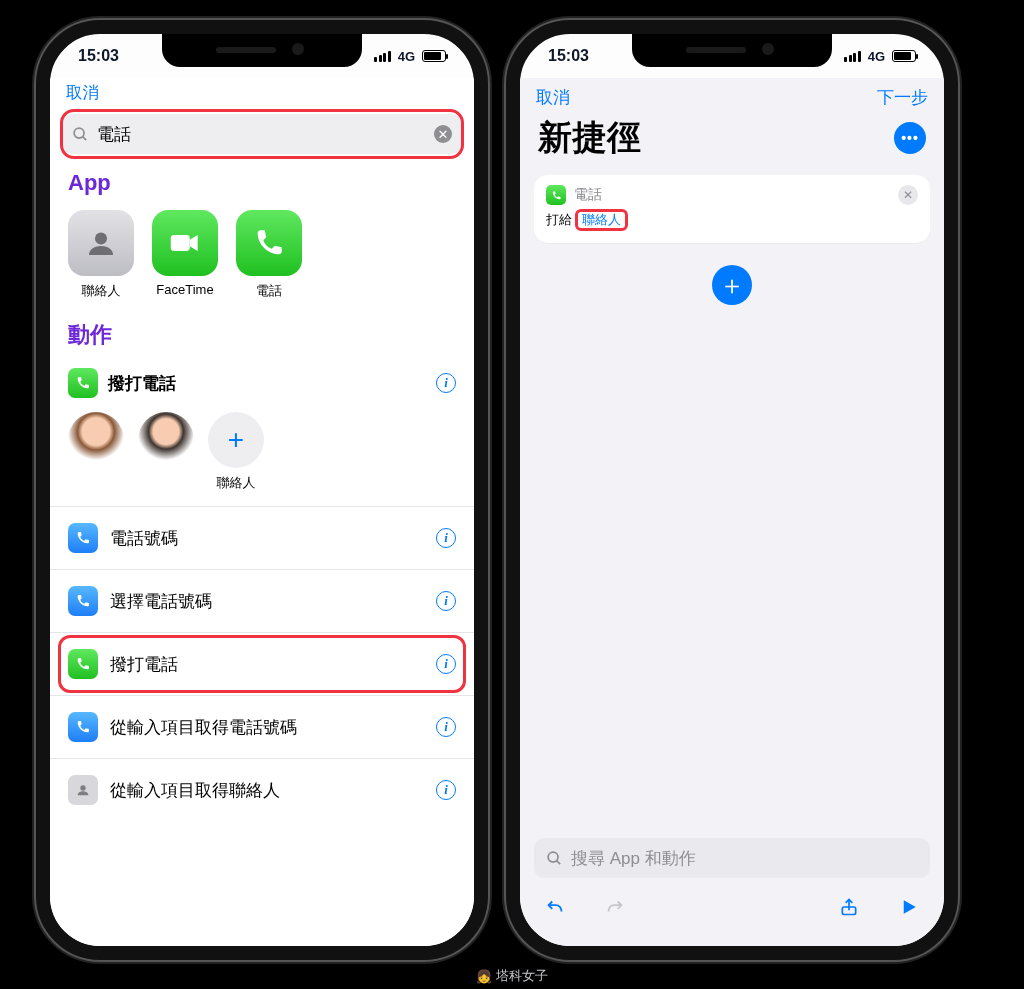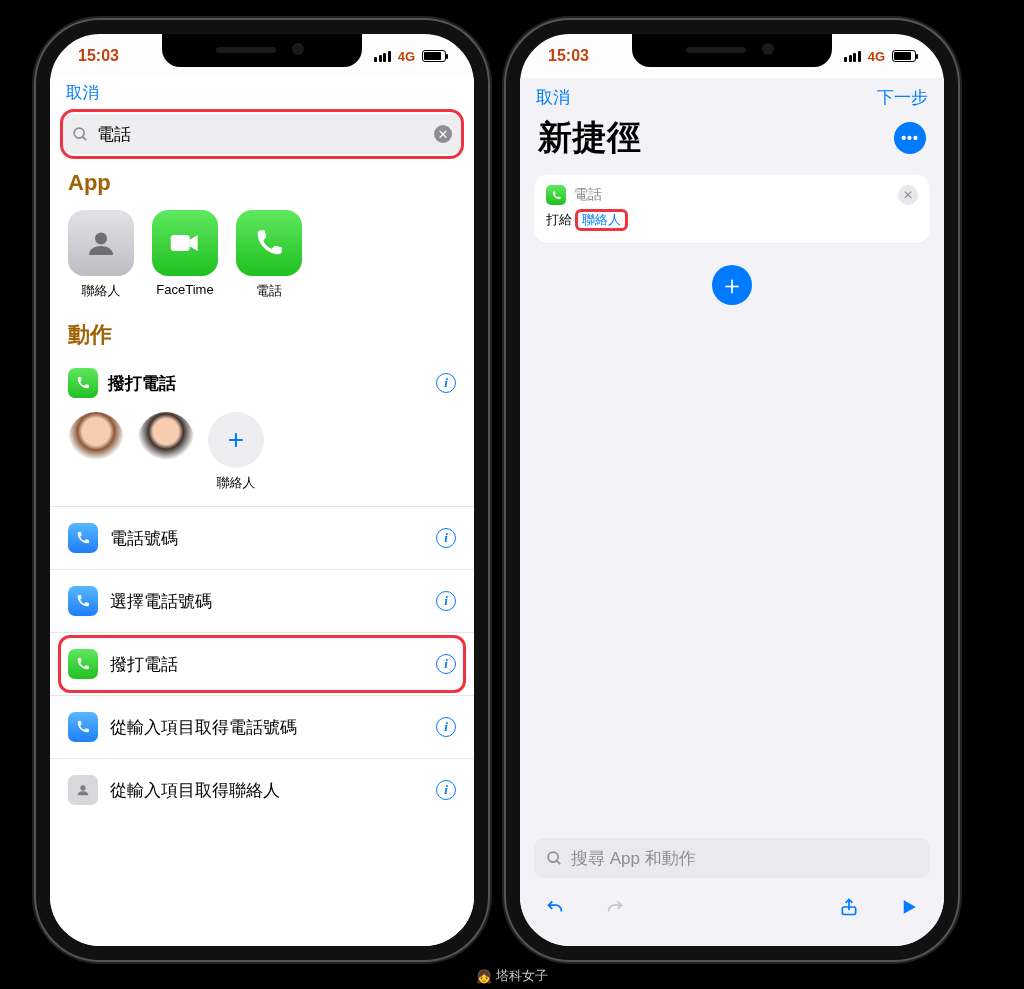--- a/index.html
+++ b/index.html
@@ -22,21 +22,21 @@
   }
   .notch {
     position:absolute; top:-1px; left:50%; transform:translateX(-50%);
     width: 200px; height: 34px; background:#000;
     border-bottom-left-radius:18px; border-bottom-right-radius:18px; z-index:50;
   }
   .notch::before{content:""; position:absolute; left:54px; top:14px; width:60px;height:6px;background:#1a1a1a;border-radius:3px;}
   .notch::after{content:""; position:absolute; left:130px; top:10px; width:12px;height:12px;background:#1a1a1a;border-radius:50%;}
   .status-bar {
     display:flex; justify-content:space-between; align-items:center;
-    height:44px; padding:0 28px; font-size:16px; font-weight:600; color:#c2410c;
+    height:44px; padding:0 28px; font-size:16px; font-weight:600; color:#0f172a;
   }
   .status-right { display:flex; align-items:center; gap:7px; font-size:13px; }
   .sig { display:inline-flex; gap:1.5px; align-items:flex-end; }
   .sig span{ width:3px; background:#000; border-radius:1px; }
   .sig span:nth-child(1){height:5px}.sig span:nth-child(2){height:7px}.sig span:nth-child(3){height:9px}.sig span:nth-child(4){height:11px}
   .batt{ width:24px;height:12px;border:1.3px solid #000;border-radius:3px;position:relative;display:inline-block;}
   .batt::after{content:"";position:absolute;right:-3px;top:3px;width:2px;height:5px;background:#000;border-radius:1px;}
   .batt i{position:absolute;left:1px;top:1px;bottom:1px;width:17px;background:#000;border-radius:1px;display:block;}
 
   .screen { height: calc(100% - 44px); position:relative; }
@@ -48,21 +48,21 @@
   .search-wrap{ padding:10px 12px 8px; }
   .searchbar{
     background:#eeeef0; border-radius:10px; height:40px;
     display:flex; align-items:center; padding:0 10px; gap:8px; color:#000; font-size:17px;
   }
   .searchbar svg{ color:#8e8e93; }
   .searchbar .clear{ margin-left:auto; width:18px;height:18px;background:#8e8e93;border-radius:50%;color:#fff;font-size:13px;display:flex;align-items:center;justify-content:center;line-height:1;}
   .hl-red{ position:relative; }
   .hl-red::after{content:"";position:absolute;inset:-5px -2px;border:3.5px solid #ef3340;border-radius:14px;pointer-events:none;}
 
-  .sec-title{ font-size:22px; font-weight:700; color:#a16207; padding:8px 18px; }
+  .sec-title{ font-size:22px; font-weight:700; color:#6d28d9; padding:8px 18px; }
   .app-row{ display:flex; gap:18px; padding:6px 18px 12px; }
   .app{ display:flex; flex-direction:column; align-items:center; gap:6px; font-size:13px; color:#000;}
   .app .icon{ width:66px;height:66px;border-radius:16px;display:flex;align-items:center;justify-content:center;}
   .ic-contacts{background:linear-gradient(#e2e2e6,#bdbdc4);}
   .ic-contacts svg{color:#6e6e73;}
   .ic-facetime{background:linear-gradient(#5fe85f,#20c020);}
   .ic-phone{background:linear-gradient(#5fe85f,#20c020);}
 
   .action-head{ display:flex; align-items:center; gap:10px; padding:10px 18px; }
   .action-head .mini{ width:30px;height:30px;border-radius:7px;background:linear-gradient(#5fe85f,#20c020);display:flex;align-items:center;justify-content:center;}

